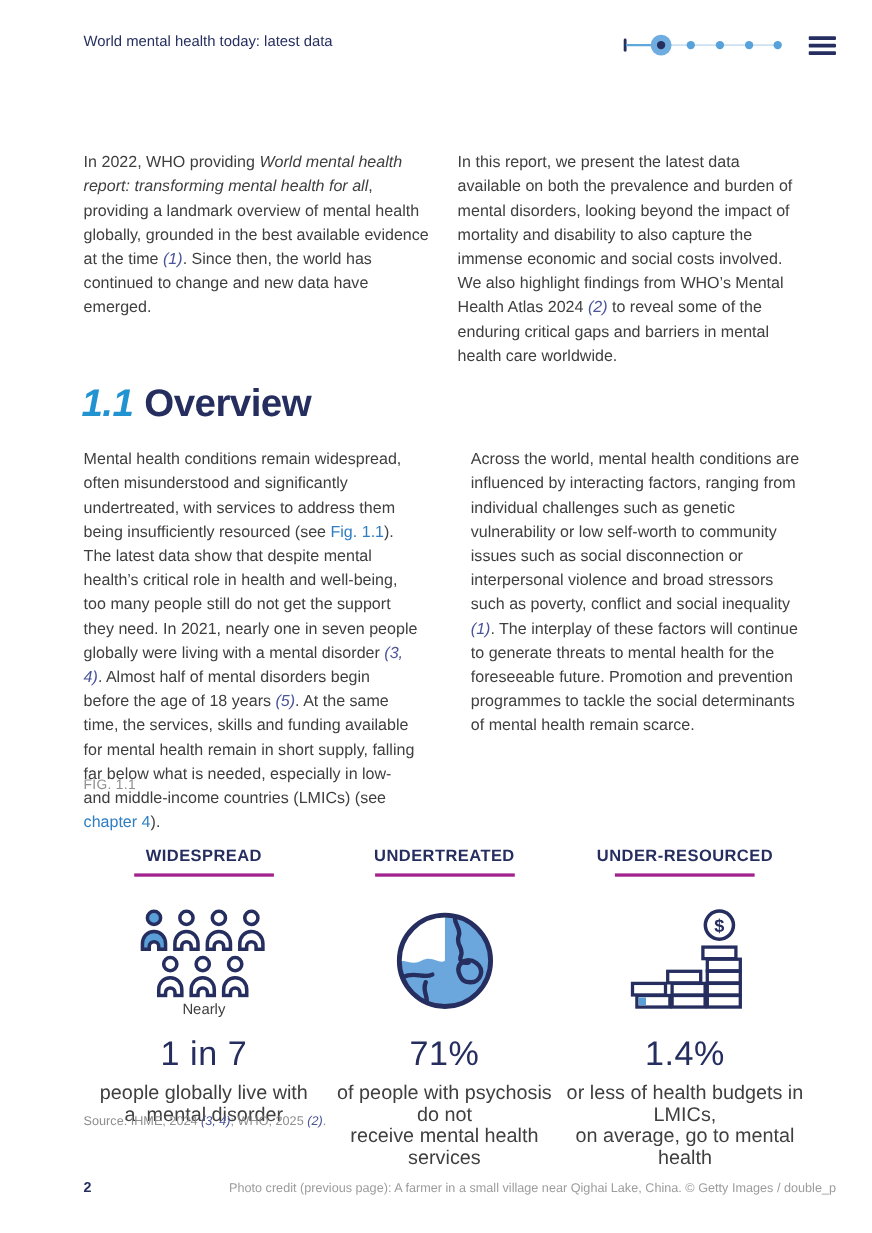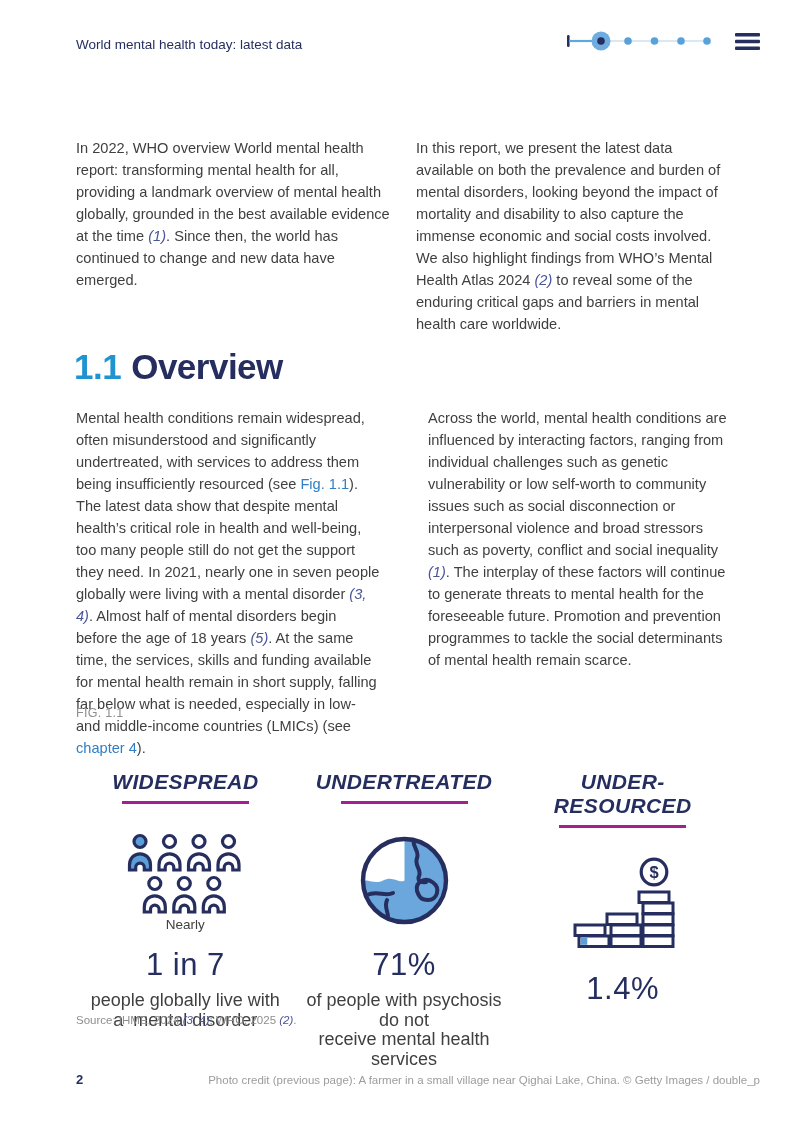--- a/index.html
+++ b/index.html
@@ -16,41 +16,41 @@
   html,body{background:#e8e8e8;}
   .page{
     position:relative;
     width:793px;height:1121px;
     background:#ffffff;
     font-family:"Liberation Sans", sans-serif;
     margin:0 auto;
     overflow:hidden;
   }
   
-  .header{position:absolute;top:30px;left:76px;right:33px;display:flex;align-items:flex-end;justify-content:space-between;}
+  .header{position:absolute;top:30px;left:76px;right:33px;display:flex;align-items:flex-start;justify-content:space-between;}
   .header-title{font-size:13.5px;color:var(--navy);}
   .header-right{display:flex;align-items:center;gap:20px;}
   
   .two-col{position:absolute;left:76px;width:656px;display:flex;gap:24px;}
   .intro-row{top:137px;}
   .body-row{top:407px;gap:48px;}
   .col{flex:1;font-size:14.6px;line-height:22px;color:var(--body);}
-  .seg-i{margin-top:12px;}
+  .seg-i{font-style:italic;margin-top:12px;}
   .seg-ref{font-style:italic;color:var(--ref);}
   .seg-link{color:var(--link);}
   
   .section-heading{position:absolute;top:347px;left:74px;display:flex;gap:10px;font-size:35px;font-weight:bold;letter-spacing:-0.5px;}
-  .section-number{color:var(--blue);}
+  .section-number{color:var(--blue);font-style:italic;}
   .section-title{color:var(--navy);}
   
   .fig-label{position:absolute;top:706px;left:76px;font-size:12.5px;color:var(--gray);letter-spacing:0.3px;}
   .fig-title{position:absolute;top:724px;left:76px;font-size:16.5px;font-weight:bold;color:var(--magenta);}
   .figure{position:absolute;top:770px;left:76px;width:656px;display:flex;}
   .fig-col{flex:1;display:flex;flex-direction:column;align-items:center;text-align:center;}
-  .fig-col-header{font-size:21px;font-weight:bold;color:var(--navy);letter-spacing:0.4px;font-style:italic;}
+  .fig-col-header{font-size:15px;font-weight:bold;color:var(--navy);letter-spacing:0.4px;}
   .fig-underline{width:127px;height:3px;background:var(--magenta);margin-top:7px;}
   .icon-zone{height:127px;display:flex;flex-direction:column;align-items:center;justify-content:center;margin-top:14px;}
   .pre-stat{font-size:13.5px;color:var(--body);margin-top:3px;}
   .stat{font-size:31px;font-weight:normal;color:var(--navy);letter-spacing:0.5px;margin-top:2px;}
   .desc{font-size:18px;line-height:19.5px;color:var(--body);margin-top:8px;white-space:pre-line;}
   
   .source{position:absolute;top:1014px;left:76px;font-size:11.5px;color:var(--gray);}
   .footer{position:absolute;top:1072px;left:76px;right:33px;display:flex;justify-content:space-between;align-items:baseline;}
   .page-number{font-size:13px;font-weight:bold;color:var(--navy);}
   .photo-credit{font-size:11.5px;color:#9C9C9C;}
@@ -81,21 +81,21 @@
         <svg width="25" height="19" viewBox="0 0 25 19">
           <rect x="0" y="1" width="25" height="3.4" rx="1" fill="#252E5F"></rect>
           <rect x="0" y="7.8" width="25" height="3.4" rx="1" fill="#252E5F"></rect>
           <rect x="0" y="14.6" width="25" height="3.4" rx="1" fill="#252E5F"></rect>
         </svg>
       </span>
     </div>
   </div>
 
   <div class="two-col intro-row">
-    <p class="col"><span>In 2022, WHO overview </span><span class="seg-i">World mental health report: transforming mental health for all</span><span>, providing a landmark overview of mental health globally, grounded in the best available evidence at the time </span><span class="seg-ref">(1)</span><span>. Since then, the world has continued to change and new data have emerged.</span></p>
+    <p class="col"><span>In 2022, WHO providing </span><span class="seg-i">World mental health report: transforming mental health for all</span><span>, providing a landmark overview of mental health globally, grounded in the best available evidence at the time </span><span class="seg-ref">(1)</span><span>. Since then, the world has continued to change and new data have emerged.</span></p>
     <p class="col"><span>In this report, we present the latest data available on both the prevalence and burden of mental disorders, looking beyond the impact of mortality and disability to also capture the immense economic and social costs involved. We also highlight findings from WHO’s Mental Health Atlas 2024 </span><span class="seg-ref">(2)</span><span> to reveal some of the enduring critical gaps and barriers in mental health care worldwide.</span></p>
   </div>
 
   <div class="section-heading">
     <span class="section-number">1.1</span>
     <span class="section-title">Overview</span>
   </div>
 
   <div class="two-col body-row">
     <p class="col"><span>Mental health conditions remain widespread, often misunderstood and significantly undertreated, with services to address them being insufficiently resourced (see </span><span class="seg-link">Fig. 1.1</span><span>). The latest data show that despite mental health’s critical role in health and well-being, too many people still do not get the support they need. In 2021, nearly one in seven people globally were living with a mental disorder </span><span class="seg-ref">(3, 4)</span><span>. Almost half of mental disorders begin before the age of 18 years </span><span class="seg-ref">(5)</span><span>. At the same time, the services, skills and funding available for mental health remain in short supply, falling far below what is needed, especially in low- and middle-income countries (LMICs) (see </span><span class="seg-link">chapter 4</span><span>).</span></p>
@@ -181,20 +181,22 @@
             <rect x="73" y="46" width="30" height="10.5"></rect>
             <rect x="69" y="35" width="30" height="10.5"></rect>
           </g>
           <rect x="10.8" y="80.8" width="6.5" height="7" fill="#5B9FD8"></rect>
           <circle cx="84" cy="15" r="12.8" fill="#ffffff" stroke="#252E5F" stroke-width="3.2"></circle>
           <text x="84" y="21" font-size="16.5" font-weight="bold" fill="#252E5F" text-anchor="middle" font-family="'Liberation Sans', sans-serif">$</text>
         </svg>
         <div class="pre-stat"></div>
       </div>
       <div class="stat">1.4%</div>
+      <div class="desc">or less of health budgets in LMICs,
+on average, go to mental health</div>
     </div>
 
   </div>
 
   <div class="source"><span>Source: IHME, 2024 </span><span class="seg-ref">(3, 4)</span><span>; WHO, 2025 </span><span class="seg-ref">(2)</span><span>.</span></div>
 
   <div class="footer">
     <span class="page-number">2</span>
     <span class="photo-credit">Photo credit (previous page): A farmer in a small village near Qighai Lake, China. © Getty Images / double_p</span>
   </div>

